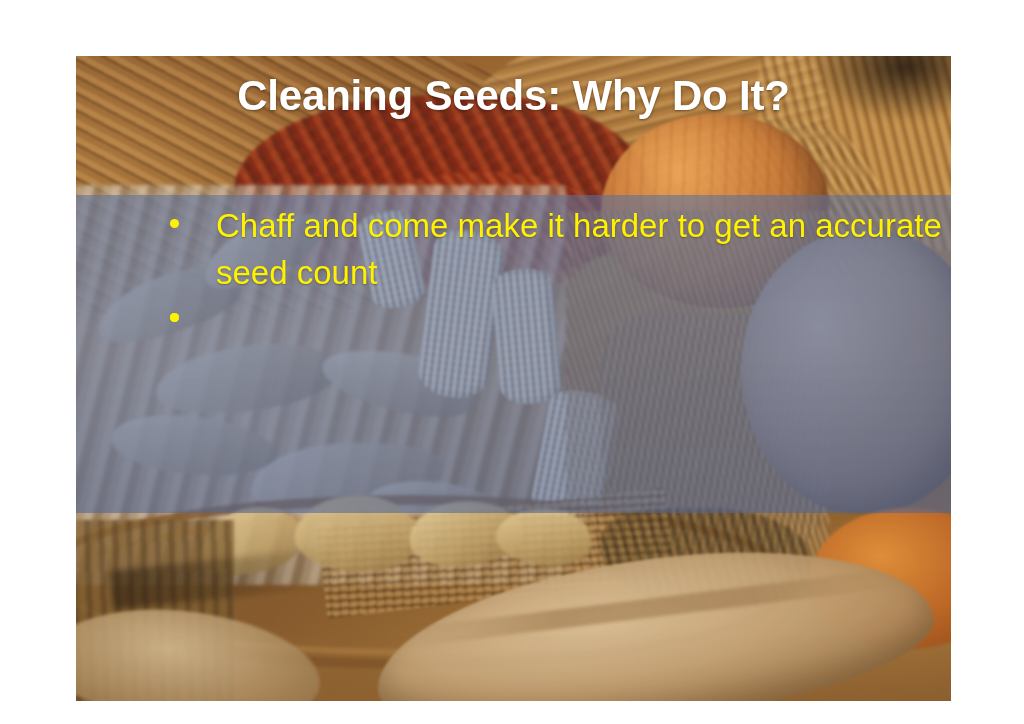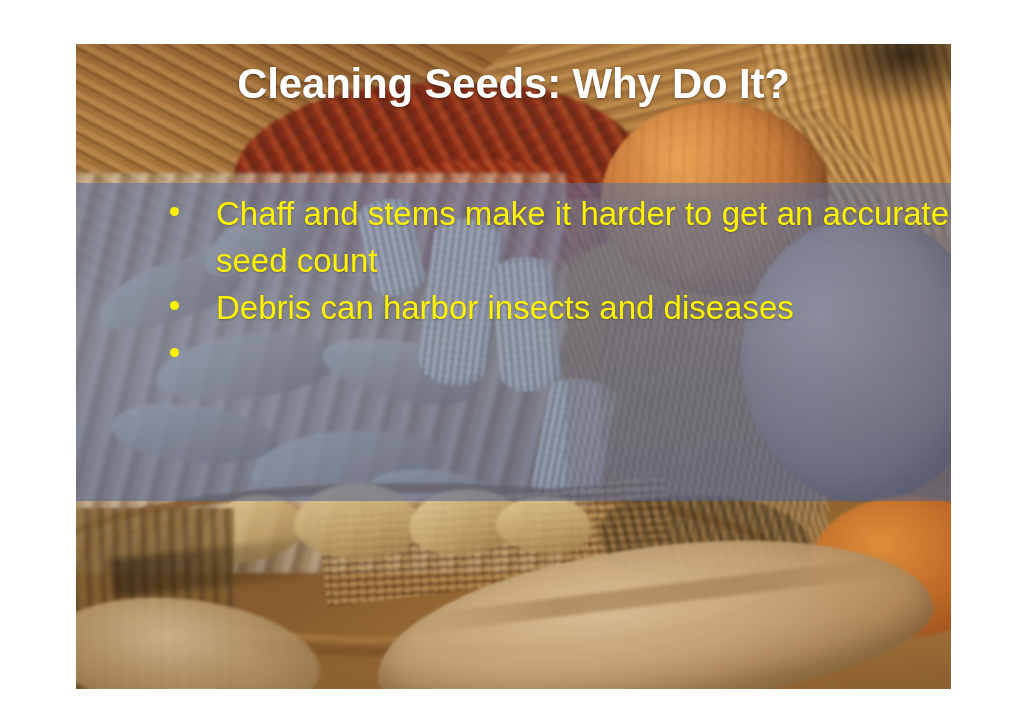--- a/index.html
+++ b/index.html
@@ -18,21 +18,21 @@
     position: relative;
     width: 1024px;
     height: 724px;
     background: #ffffff;
   }
 
   
   .photo-frame {
     position: absolute;
     left: 76px;
-    top: 44px;
+    top: 56px;
     width: 875px;
     height: 645px;
     overflow: hidden;
     background: #6b4423;
   }
 
   .photo-canvas {
     position: absolute;
     inset: 0;
     overflow: hidden;
@@ -541,25 +541,24 @@
 
     <div class="text-band">
       <div class="text-band-inner"></div>
     </div>
 
     <div class="slide-title">Cleaning Seeds: Why Do It?</div>
 
     <ul class="bullet-list">
       <li class="bullet-item">
         <span class="bullet-dot"></span>
-        <span>Chaff and stems make it harder to get an accurate seed count</span>
+        <span>Chaff and come make it harder to get an accurate seed count</span>
       </li>
       <li class="bullet-item">
         <span class="bullet-dot"></span>
-        <span>Debris can harbor insects and diseases</span>
       </li>
       <li class="bullet-item">
         <span class="bullet-dot"></span>
       </li>
     </ul>
 
   </div>
 </div>
 
 </body></html>

